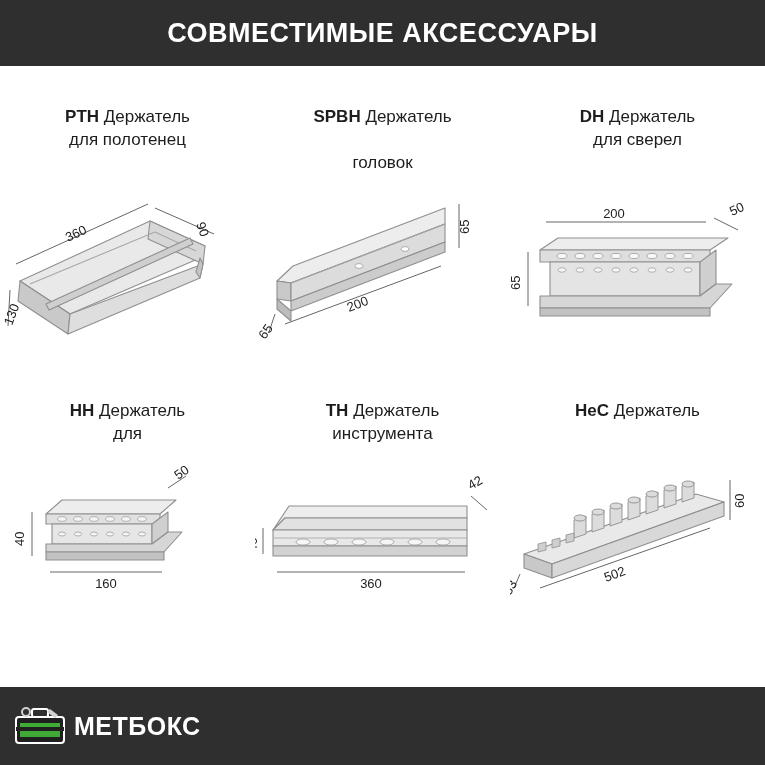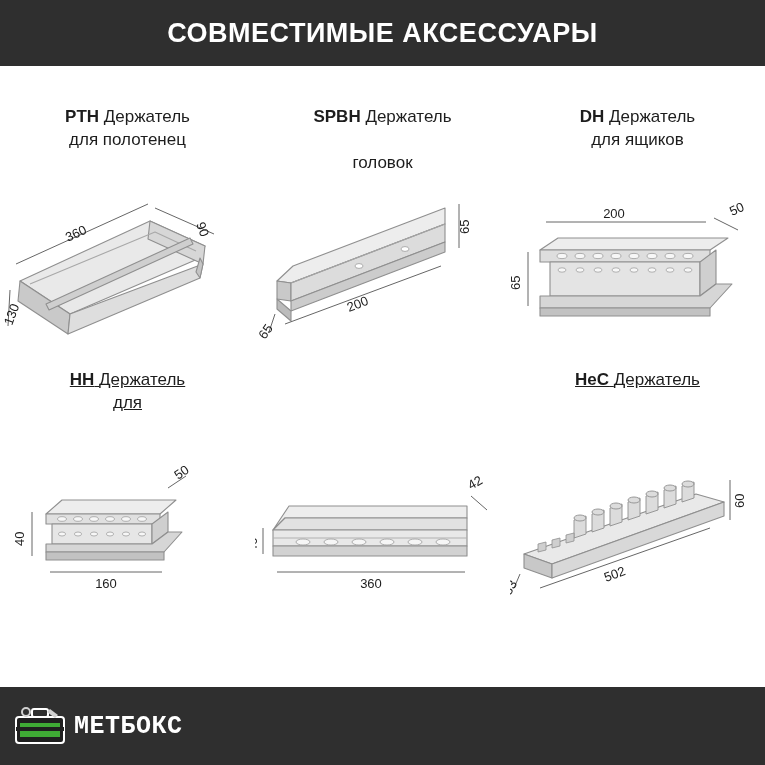--- a/index.html
+++ b/index.html
@@ -50,21 +50,21 @@
     position: absolute;
     top: 40px;
     left: 0; right: 0;
     text-align: center;
     font-size: 17px;
     color: #1d1d1d;
     line-height: 1.35;
     padding: 0 10px;
   }
   .cap .code { font-weight: bold; }
-  .cell.r2 .cap { top: 13px; text-decoration: underline; }
+  .cell.r2 .cap { top: 44px; }
   .figure {
     position: absolute;
     left: 0; right: 12px;
     top: 120px;
     height: 165px;
   }
   .cell.r2 .figure { top: 100px; }
   svg { display: block; }
   .dimtxt {
     font-family: "Liberation Sans", sans-serif;
@@ -76,21 +76,21 @@
     position: absolute;
     left: 0; top: 687px;
     width: 765px; height: 78px;
     background: #2f2f2f;
     display: flex; align-items: center;
   }
   .logo {
     position: relative;
     margin-left: 12px;
     width: 170px; height: 62px;
-    display: flex; align-items: center; font-family: Liberation Mono, monospace;
+    display: flex; align-items: center;
   }
   .logo-mark {
     position: relative;
     width: 56px; height: 46px;
     margin-right: 6px;
   }
   .logo-text {
     color: #ffffff;
     font-size: 25px;
     font-weight: bold;
@@ -173,21 +173,21 @@
             <text class="dimtxt" transform="translate(94,126) rotate(-21)">200</text>
             <text class="dimtxt" transform="translate(10,154) rotate(-55)">65</text>
           </svg>
         </div>
       </div>
 
       <div class="cell r1">
         <div class="cap">
           <span class="code">DH</span>
           <span>Держатель</span><br>
-          <span>для ящиков</span>
+          <span>для сверел</span>
         </div>
         <div class="figure">
           <svg width="255" height="165" viewBox="0 0 255 165">
             <g stroke="#8f8f8f" stroke-width="1.1" stroke-linejoin="round">
 
               <polygon points="30,64 48,52 218,52 200,64" fill="#ededed"></polygon>
               <polygon points="30,64 200,64 200,76 30,76" fill="#dedede"></polygon>
 
               <polygon points="40,76 190,76 190,110 40,110" fill="#e4e4e4"></polygon>
               <polygon points="190,76 206,64 206,98 190,110" fill="#cfcfcf"></polygon>
@@ -262,20 +262,25 @@
               <line x1="50" y1="116" x2="162" y2="116"></line>
             </g>
             <text class="dimtxt" transform="translate(178,24) rotate(-34)">50</text>
             <text class="dimtxt" transform="translate(24,90) rotate(-90)">40</text>
             <text class="dimtxt" x="106" y="132" text-anchor="middle">160</text>
           </svg>
         </div>
       </div>
 
       <div class="cell r2">
+        <div class="cap">
+          <span class="code">TH</span>
+          <span>Держатель</span><br>
+          <span>инструмента</span>
+        </div>
         <div class="figure">
           <svg width="255" height="165" viewBox="0 0 255 165">
             <g stroke="#8f8f8f" stroke-width="1.1" stroke-linejoin="round">
               <polygon points="18,74 34,50 212,50 212,62 30,62" fill="#ededed"></polygon>
               <polygon points="18,74 30,62 212,62 212,74" fill="#e2e2e2"></polygon>
               <polygon points="18,74 212,74 212,90 18,90" fill="#e8e8e8"></polygon>
               <polygon points="18,90 212,90 212,100 18,100" fill="#d2d2d2"></polygon>
               <polyline points="18,82 212,82" fill="none" stroke="#b0b0b0"></polyline>
             </g>
             <g fill="#f6f6f6" stroke="#a0a0a0" stroke-width="0.8">

